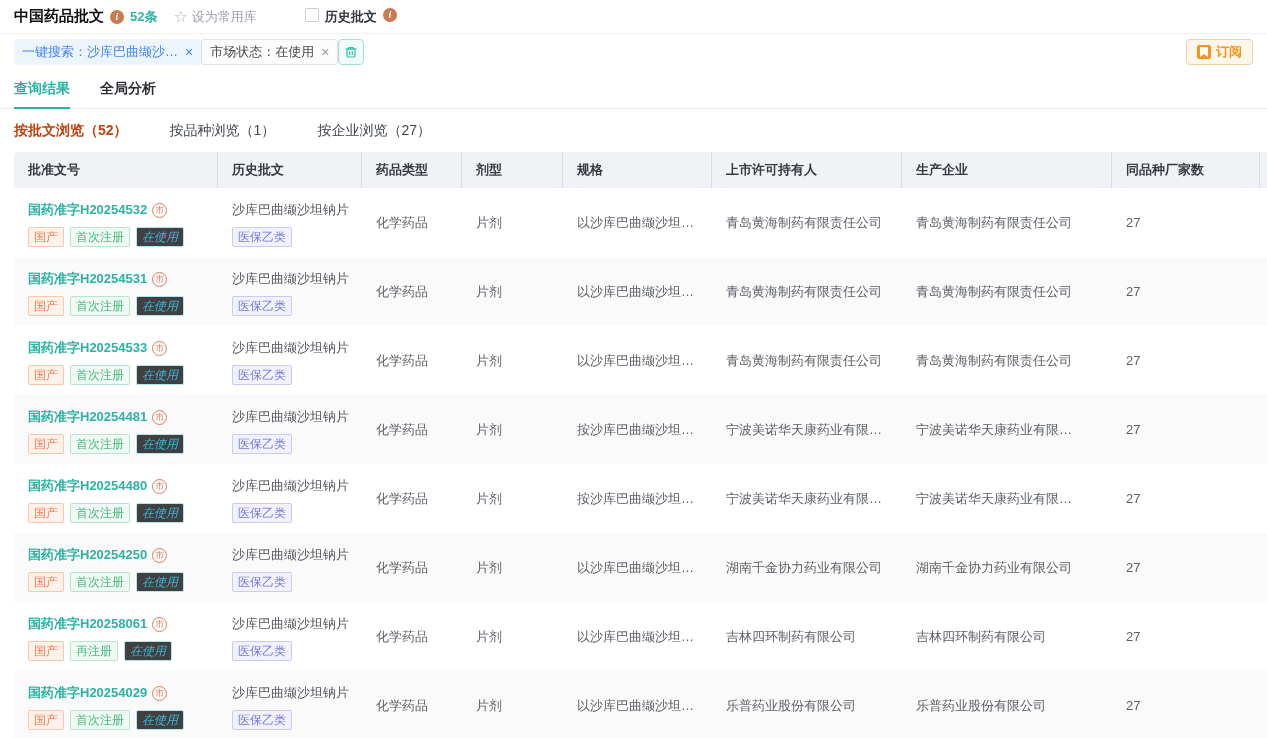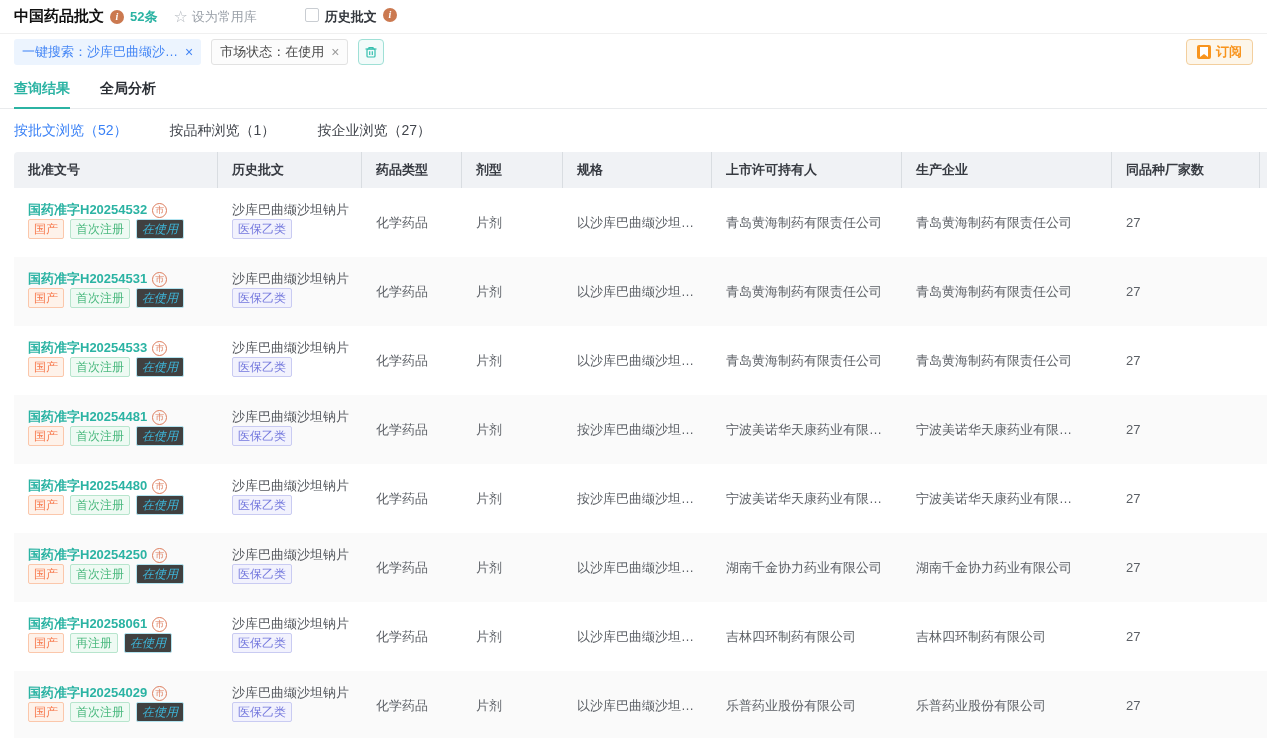--- a/index.html
+++ b/index.html
@@ -20,21 +20,21 @@
     font-size:13px; cursor:pointer; }
   .star-icon { font-size:16px; color:#b5bac0; margin-right:4px; line-height:1; }
   .history { display:flex; align-items:flex-start; margin-left:48px; font-size:13px;
     color:#33373d; font-weight:600; cursor:pointer; }
   .checkbox { width:14px; height:14px; border:1px solid #c9cdd2; border-radius:2px;
     background:#fff; margin-right:6px; }
 
   
   .filterbar { height:36px; display:flex; align-items:center; padding:0 14px; }
   .tag { display:inline-flex; align-items:center; height:26px; padding:0 8px;
-    border-radius:3px; font-size:13px; margin-right:10px; }
+    border-radius:3px; font-size:13px; }
   .tag-blue { background:#ecf4fe; color:#4385f5; }
   .tag-blue .tag-x { color:#4385f5; }
   .tag-gray { background:#fcfcfc; border:1px solid #e2e2e2; color:#4a4a4a; }
   .tag-gray .tag-x { color:#9a9a9a; }
   .tag-x { margin-left:7px; font-size:14px; line-height:1; cursor:pointer; }
   .trash-btn { width:26px; height:26px; border:1px solid #9fe0d6; background:#f2fbfa;
     border-radius:4px; display:inline-flex; align-items:center; justify-content:center;
     cursor:pointer; }
   .spacer { flex:1; }
   .subscribe-btn { display:inline-flex; align-items:center; height:26px; padding:0 10px;
@@ -48,34 +48,34 @@
     border-bottom:1px solid #e9ebed; }
   .tab { font-size:14px; font-weight:bold; color:#2b2f35; margin-right:30px;
     height:100%; display:flex; align-items:center; position:relative; cursor:pointer; }
   .tab.active { color:#2bb3a3; }
   .tab.active::after { content:""; position:absolute; left:0; right:0; bottom:-1px;
     height:2px; background:#2bb3a3; }
 
   
   .subtabs { height:43px; display:flex; align-items:center; padding:0 14px; }
   .subtab { font-size:14px; color:#41454c; margin-right:42px; cursor:pointer; }
-  .subtab.active { color:#3b82f6; font-weight:normal; }
+  .subtab.active { color:#c2410c; font-weight:bold; }
 
   
   .table { margin-left:14px; }
   .grid { display:grid;
     grid-template-columns:204px 144px 100px 101px 149px 190px 210px 148px 1fr; }
   .thead { background:#f0f2f5; height:36px; border-radius:4px 0 0 0; }
   .hcell { display:flex; align-items:center; padding-left:14px; font-size:13px;
     font-weight:bold; color:#373b42; border-right:1px solid #d9dde1; }
   .hcell.nob { border-right:none; }
   .trow { height:69px; background:#fff; }
   .trow.alt { background:#fafafa; }
   .cell { padding-left:14px; font-size:13px; color:#5c6066; overflow:hidden; }
-  .cell.stack { padding-top:13px; display:flex; flex-direction:column; }
+  .cell.stack { padding-top:13px; display:flex; flex-direction:column; gap:8px; }
   .cell.vcenter { align-self:center; }
   .approval-line { display:flex; align-items:center; }
   .approval-link { color:#2bb3a3; font-size:13px; font-weight:bold;
     text-decoration:none; cursor:pointer; white-space:nowrap; }
   .market-icon { width:15px; height:15px; border:1px solid #dd7c5c; color:#dd7c5c;
     border-radius:50%; font-size:9px; display:inline-flex; align-items:center;
     justify-content:center; margin-left:5px; flex:none; }
   .badges { display:flex; gap:6px; }
   .badge { display:inline-flex; align-items:center; padding:0 5px; height:20px;
     font-size:12px; border-radius:2px; border:1px solid; white-space:nowrap; }

